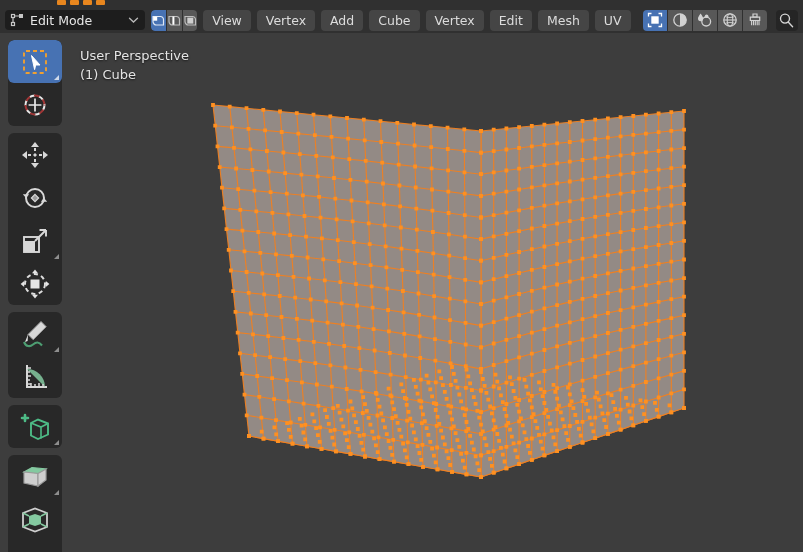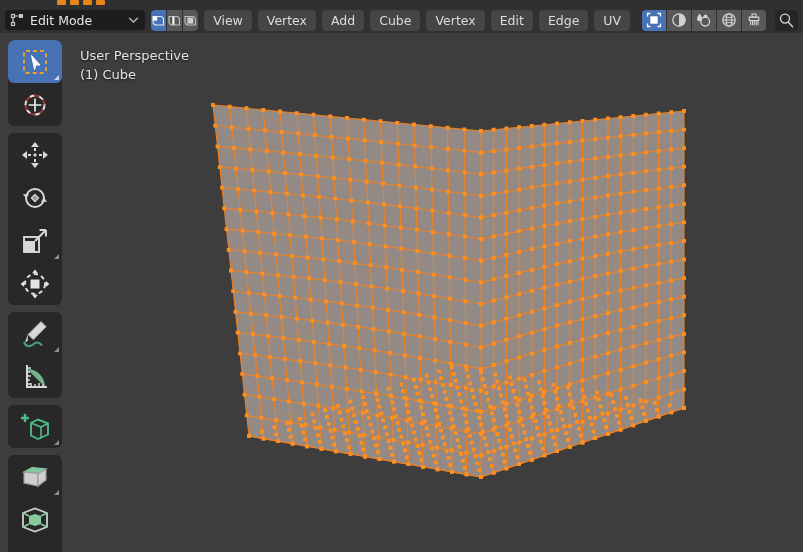--- a/index.html
+++ b/index.html
@@ -161,21 +161,21 @@
         </svg>
       </div>
     </div>
 
     <div class="menu-item">View</div>
     <div class="menu-item">Vertex</div>
     <div class="menu-item">Add</div>
     <div class="menu-item">Cube</div>
     <div class="menu-item">Vertex</div>
     <div class="menu-item">Edit</div>
-    <div class="menu-item">Edge</div>
+    <div class="menu-item">Mesh</div>
     <div class="menu-item">UV</div>
 
     <div class="spacer"></div>
 
     <div class="shade-group">
       <div class="shade-btn active">
         <span>
           <svg width="16" height="16" viewBox="0 0 16 16">
             <path d="M1.5 4.5v-3h3M11.5 1.5h3v3M14.5 11.5v3h-3M4.5 14.5h-3v-3" fill="none" stroke="#ffffff" stroke-width="1.3"></path>
             <rect x="4.3" y="4.3" width="7.4" height="7.4" fill="#ffffff"></rect>

